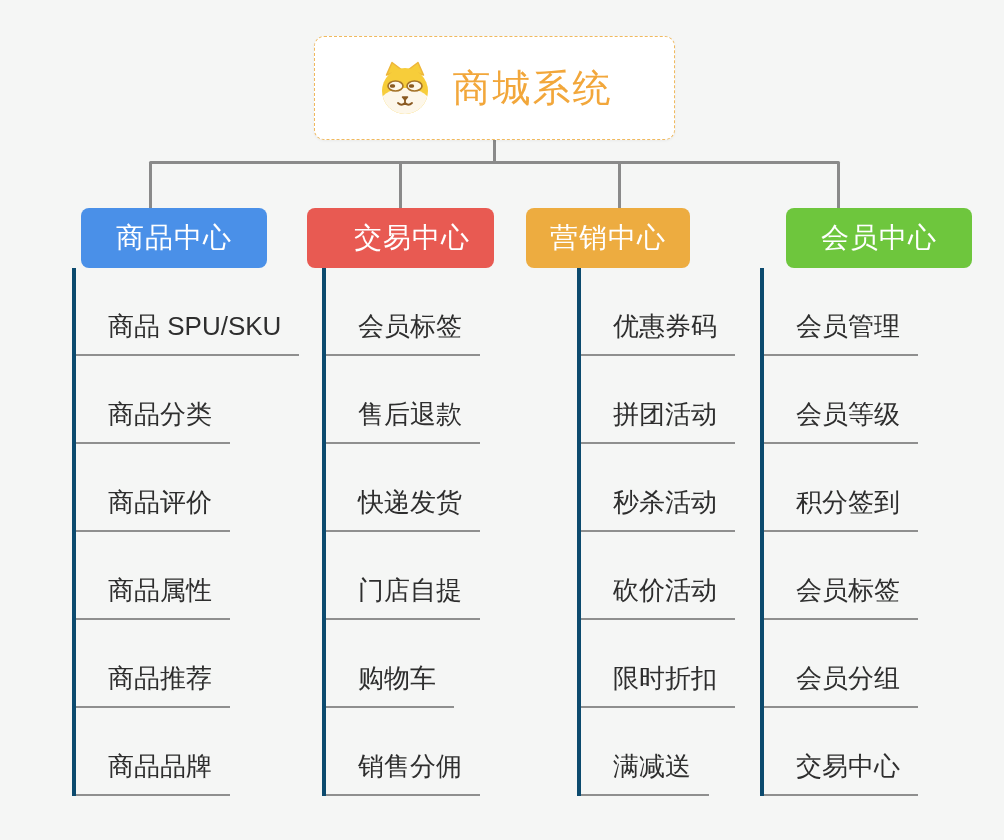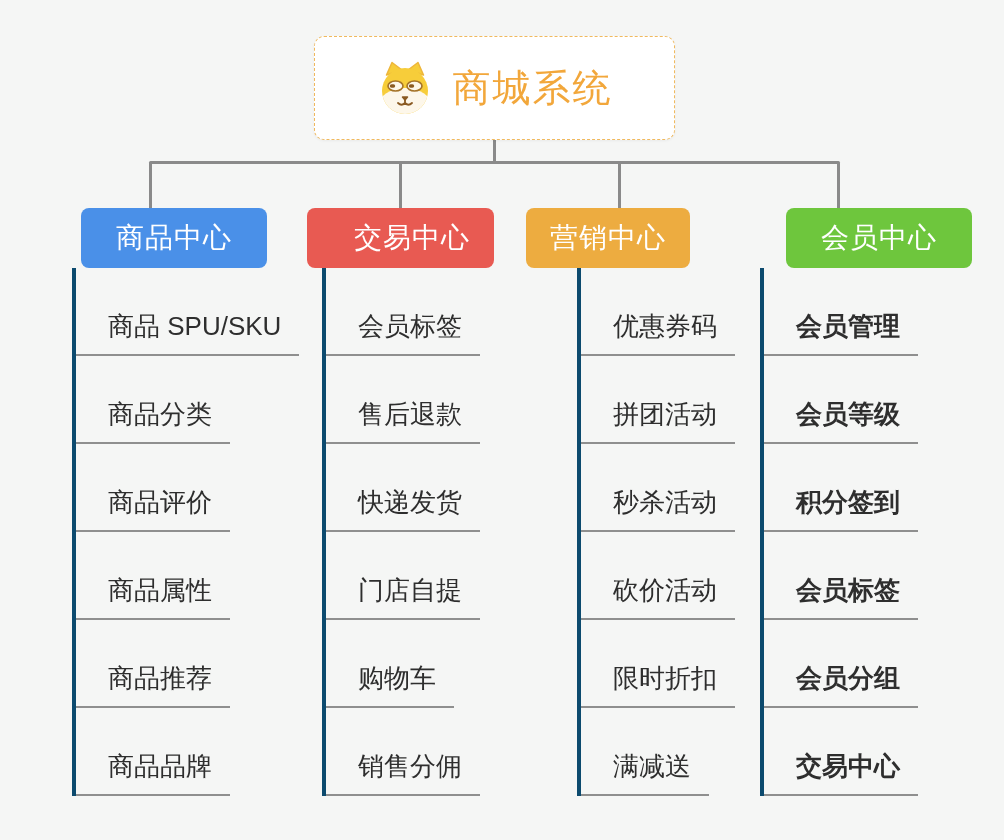--- a/index.html
+++ b/index.html
@@ -71,21 +71,21 @@
 
   
   .children {
     position: absolute;
     top: 268px;
     border-left: 4px solid #0c4a6e;
   }
   .children-1 { left: 72px; }
   .children-2 { left: 322px; }
   .children-3 { left: 541px; margin-left: 36px; }
-  .children-4 { left: 760px; font-weight: bold; }
+  .children-4 { left: 760px; }
   .child {
     height: 88px;
     display: flex;
     align-items: flex-end;
   }
   .child-label {
     display: inline-block;
     font-size: 26px;
     color: #2e2e2e;
     white-space: nowrap;

